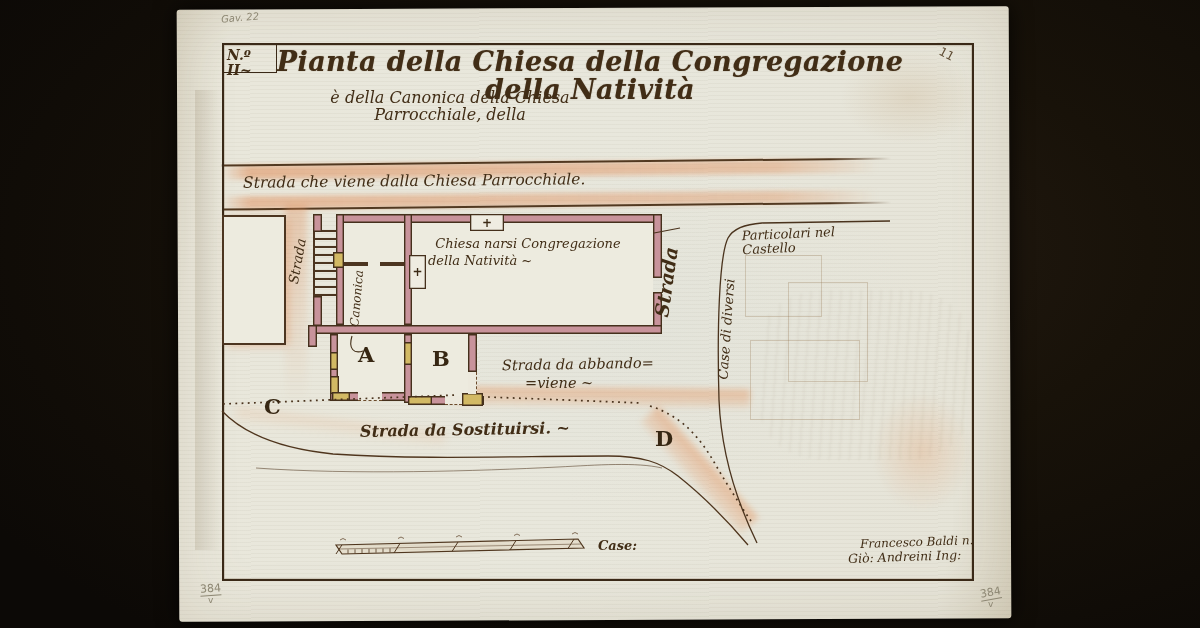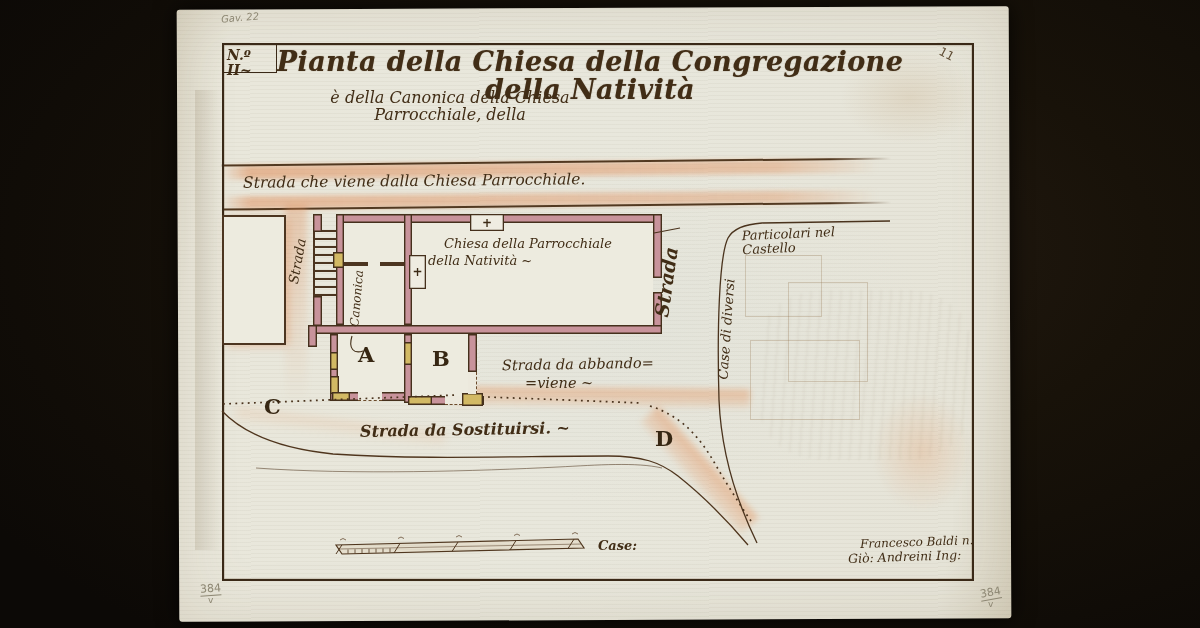--- a/index.html
+++ b/index.html
@@ -124,21 +124,21 @@
   <div class="gap" style="left:445px;top:396px;width:17px;height:8px;border-bottom:1.2px dashed #6b4a2a;"></div>
   <div class="gap" style="left:468px;top:372px;width:8px;height:22px;border-right:1.2px dashed #6b4a2a;"></div>
 
   <div class="niche" style="left:470px;top:214px;width:34px;height:17px;">
     <span>+</span>
   </div>
   <div class="niche" style="left:409px;top:255px;width:17px;height:34px;">
     <span>+</span>
   </div>
 
-  <div class="ink abs script" style="left:428px;top:237px;width:200px;text-align:center;font-size:13px;">Chiesa della Parrocchiale</div>
+  <div class="ink abs script" style="left:428px;top:237px;width:200px;text-align:center;font-size:13px;">Chiesa narsi Congregazione</div>
   <div class="ink abs script" style="left:428px;top:254px;width:185px;text-align:left;font-size:13px;">della Natività ~</div>
 
   <div class="ink abs script rot" style="left:315px;top:292px;width:84px;text-align:center;font-size:12px;transform:rotate(-85deg);">Canonica</div>
 
   <div class="ink abs letter" style="left:358px;top:344px;">A</div>
   <div class="ink abs letter" style="left:432px;top:348px;">B</div>
   <div class="ink abs letter" style="left:264px;top:396px;">C</div>
   <div class="ink abs letter" style="left:655px;top:428px;">D</div>
 
   <div class="ink abs script" style="left:502px;top:357px;font-size:14.5px;transform:rotate(-1deg);">Strada da abbando=</div>

